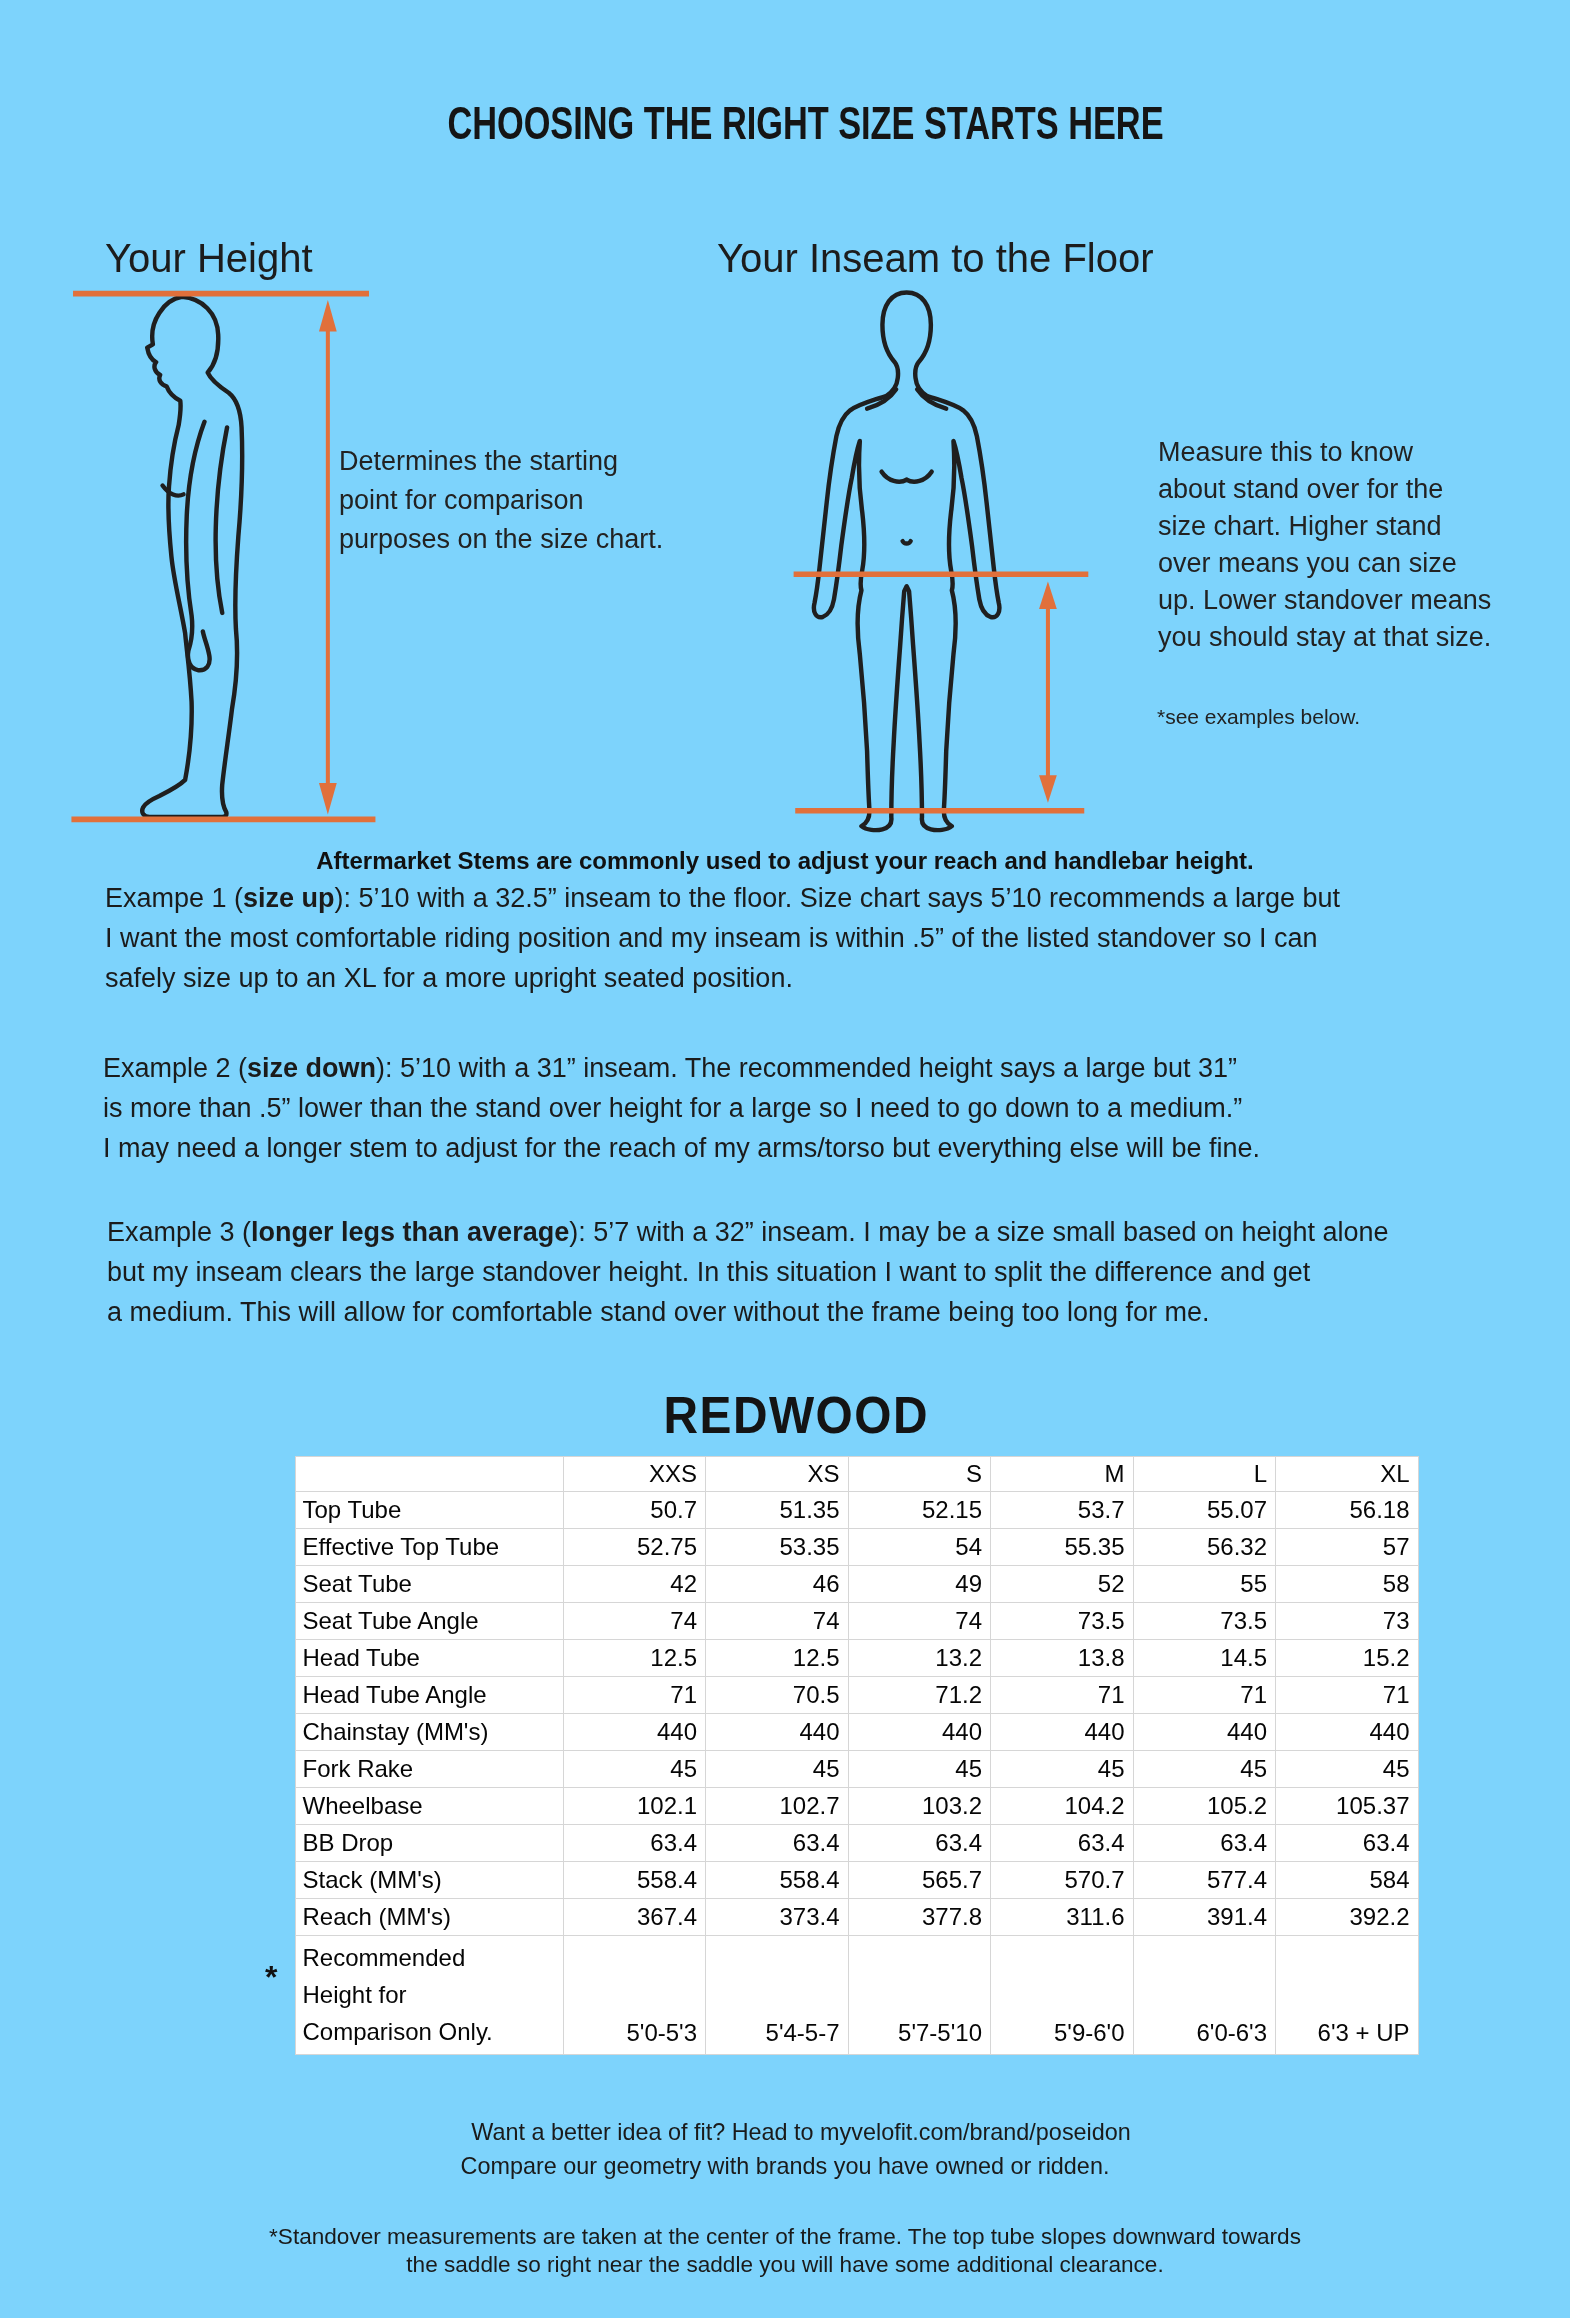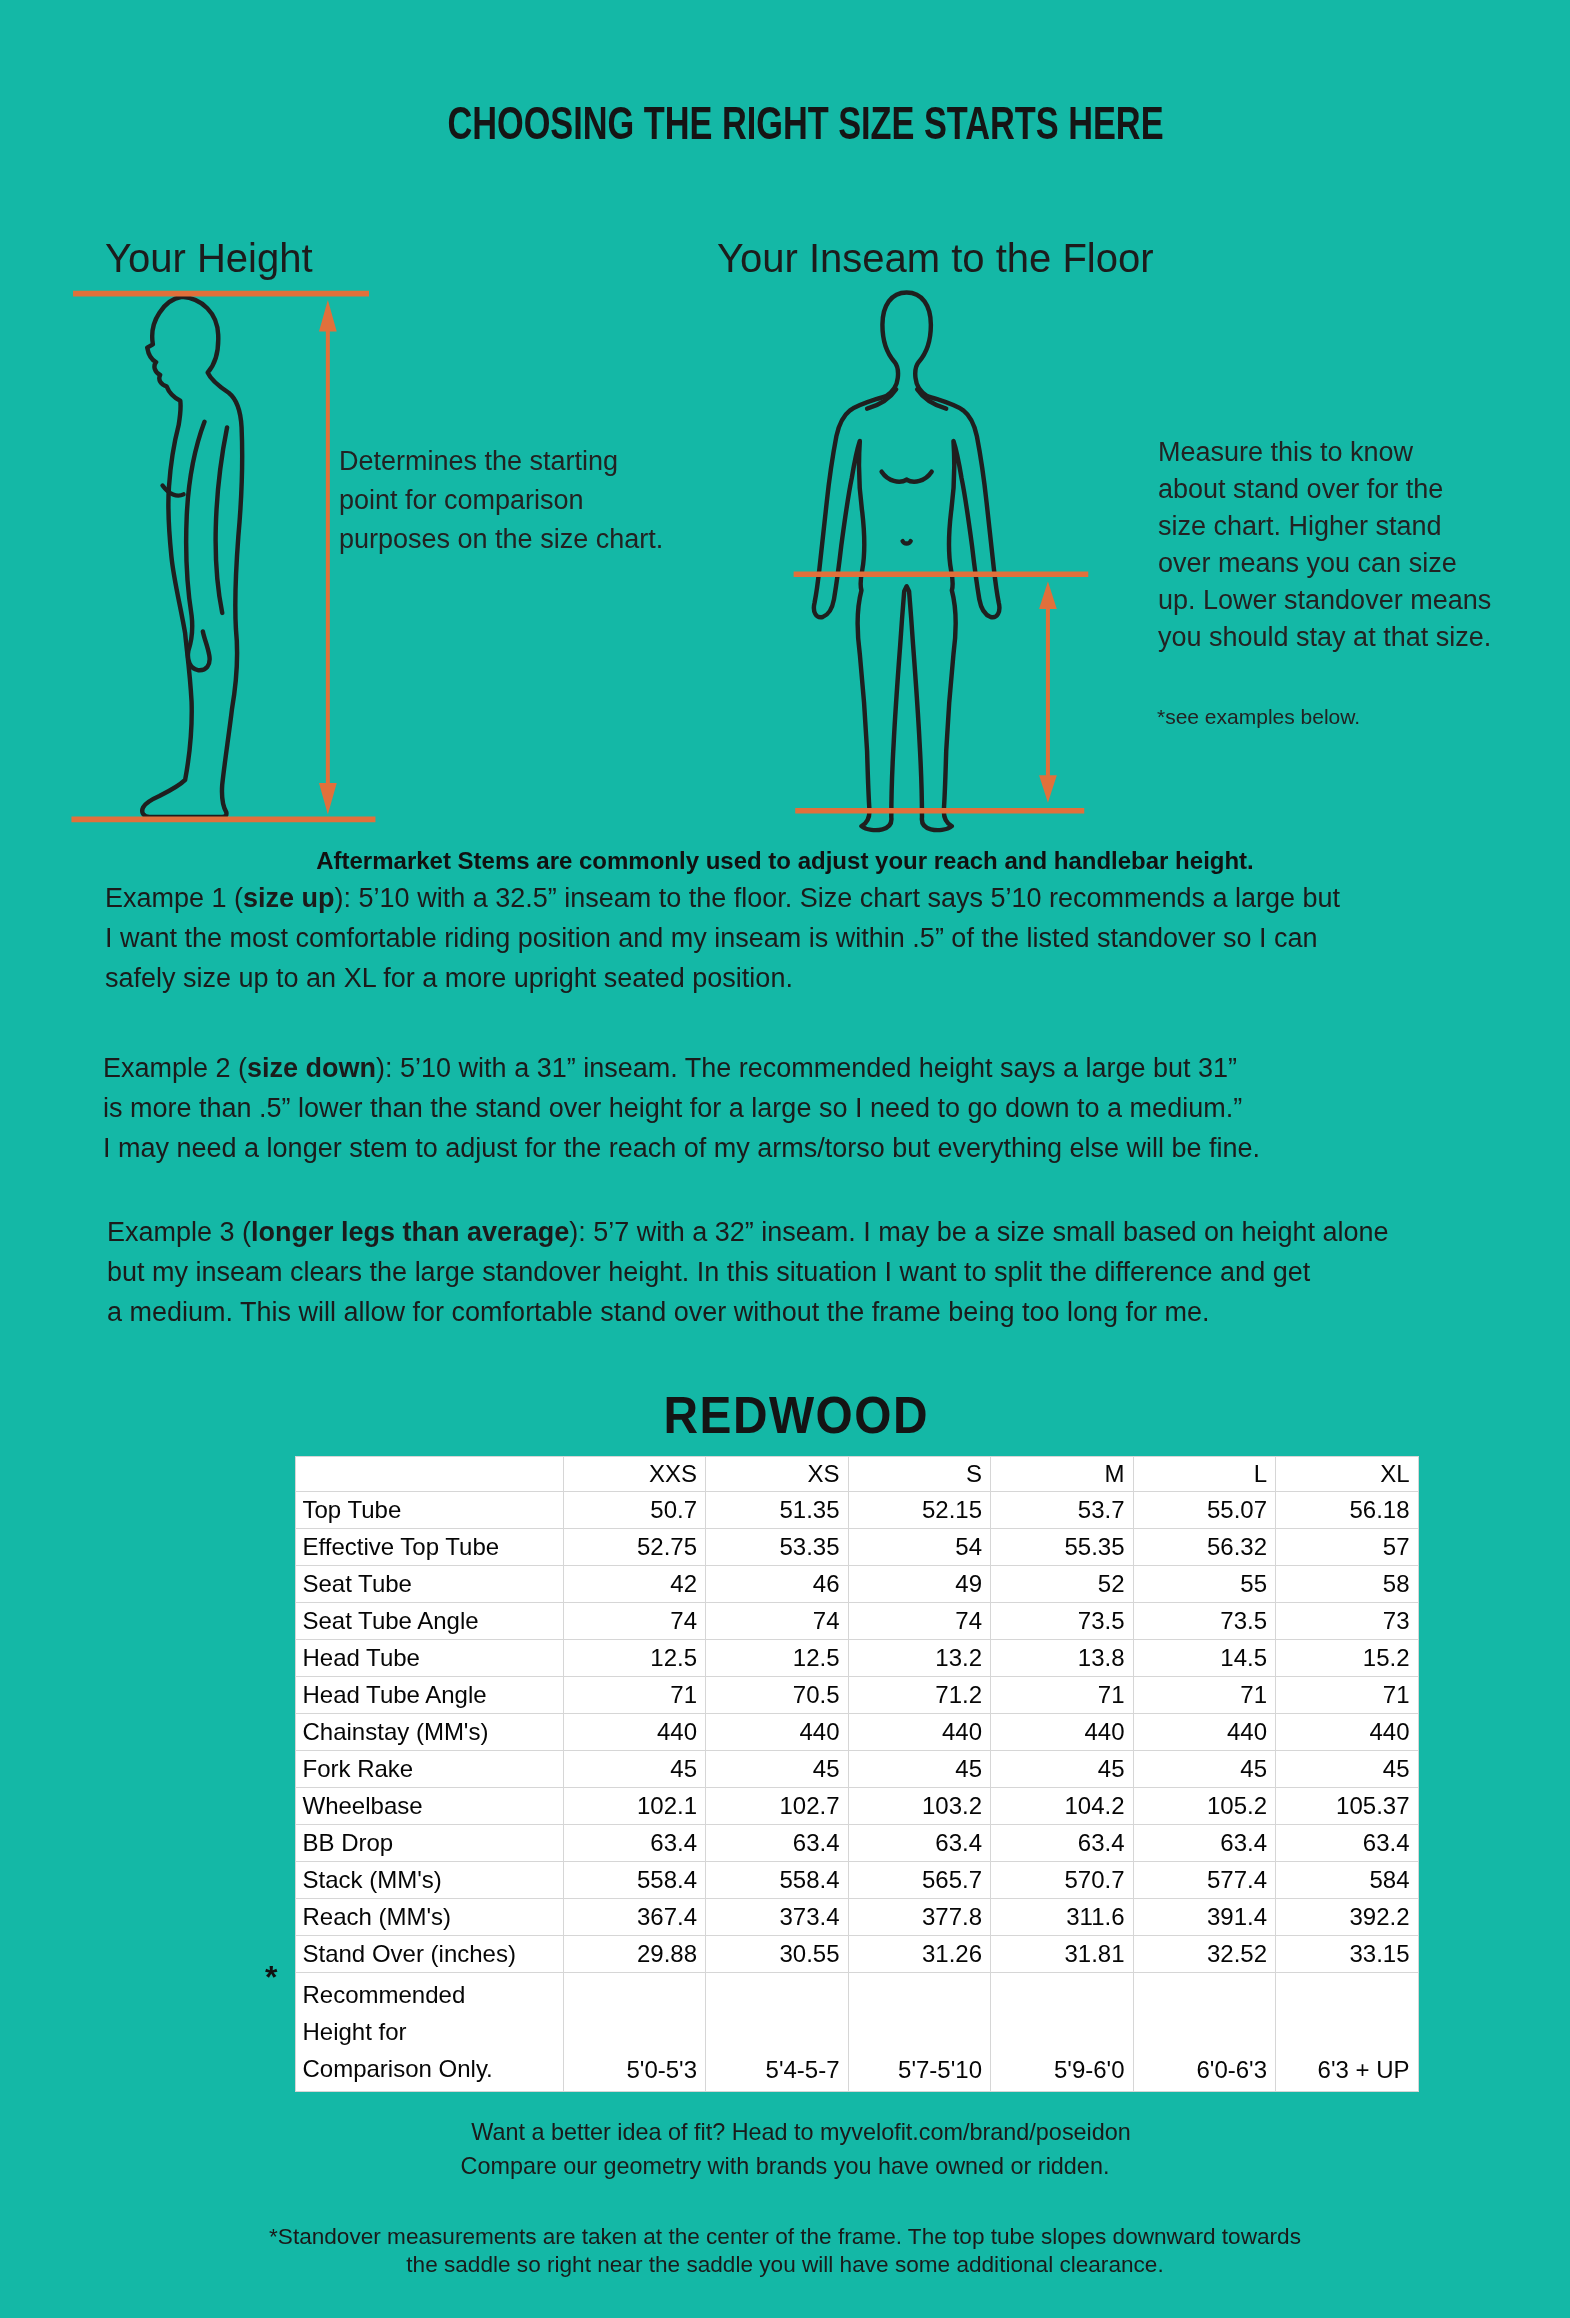--- a/index.html
+++ b/index.html
@@ -1,16 +1,16 @@
 <!DOCTYPE html>
 <html style="font-size:13px"><head>
 <meta charset="utf-8">
 <style>
   html,body{margin:0;padding:0;background:#ffffff;}
-  .page{position:relative;width:1570px;height:2319px;background:#14b8a6;overflow:hidden;
+  .page{position:relative;width:1570px;height:2319px;background:#7dd3fc;overflow:hidden;
         font-family:"Liberation Sans", sans-serif;color:#1e1e1e;}
   .abs{position:absolute;}
 
   .title{left:40px;top:95px;width:1530px;text-align:center;}
   .title span{display:inline-block;font-size:47px;font-weight:700;letter-spacing:0px;
               transform:scaleX(0.73);transform-origin:center;color:#151515;white-space:nowrap;}
 
   .fig-heading{font-size:40px;font-weight:400;color:#1c1c1c;white-space:nowrap;}
   .caption{font-size:27px;line-height:39px;color:#222;white-space:pre-line;}
   .caption.right{line-height:37px;}
@@ -266,29 +266,20 @@
         </tr>
         <tr>
           <td class="lbl">Reach (MM's)</td>
           <td>367.4</td>
           <td>373.4</td>
           <td>377.8</td>
           <td>311.6</td>
           <td>391.4</td>
           <td>392.2</td>
         </tr>
-        <tr>
-          <td class="lbl">Stand Over (inches)</td>
-          <td>29.88</td>
-          <td>30.55</td>
-          <td>31.26</td>
-          <td>31.81</td>
-          <td>32.52</td>
-          <td>33.15</td>
-        </tr>
         <tr class="tall">
           <td class="lbl">Recommended
 Height for
 Comparison Only.</td>
           <td>5'0-5'3</td>
           <td>5'4-5-7</td>
           <td>5'7-5'10</td>
           <td>5'9-6'0</td>
           <td>6'0-6'3</td>
           <td>6'3 + UP</td>

